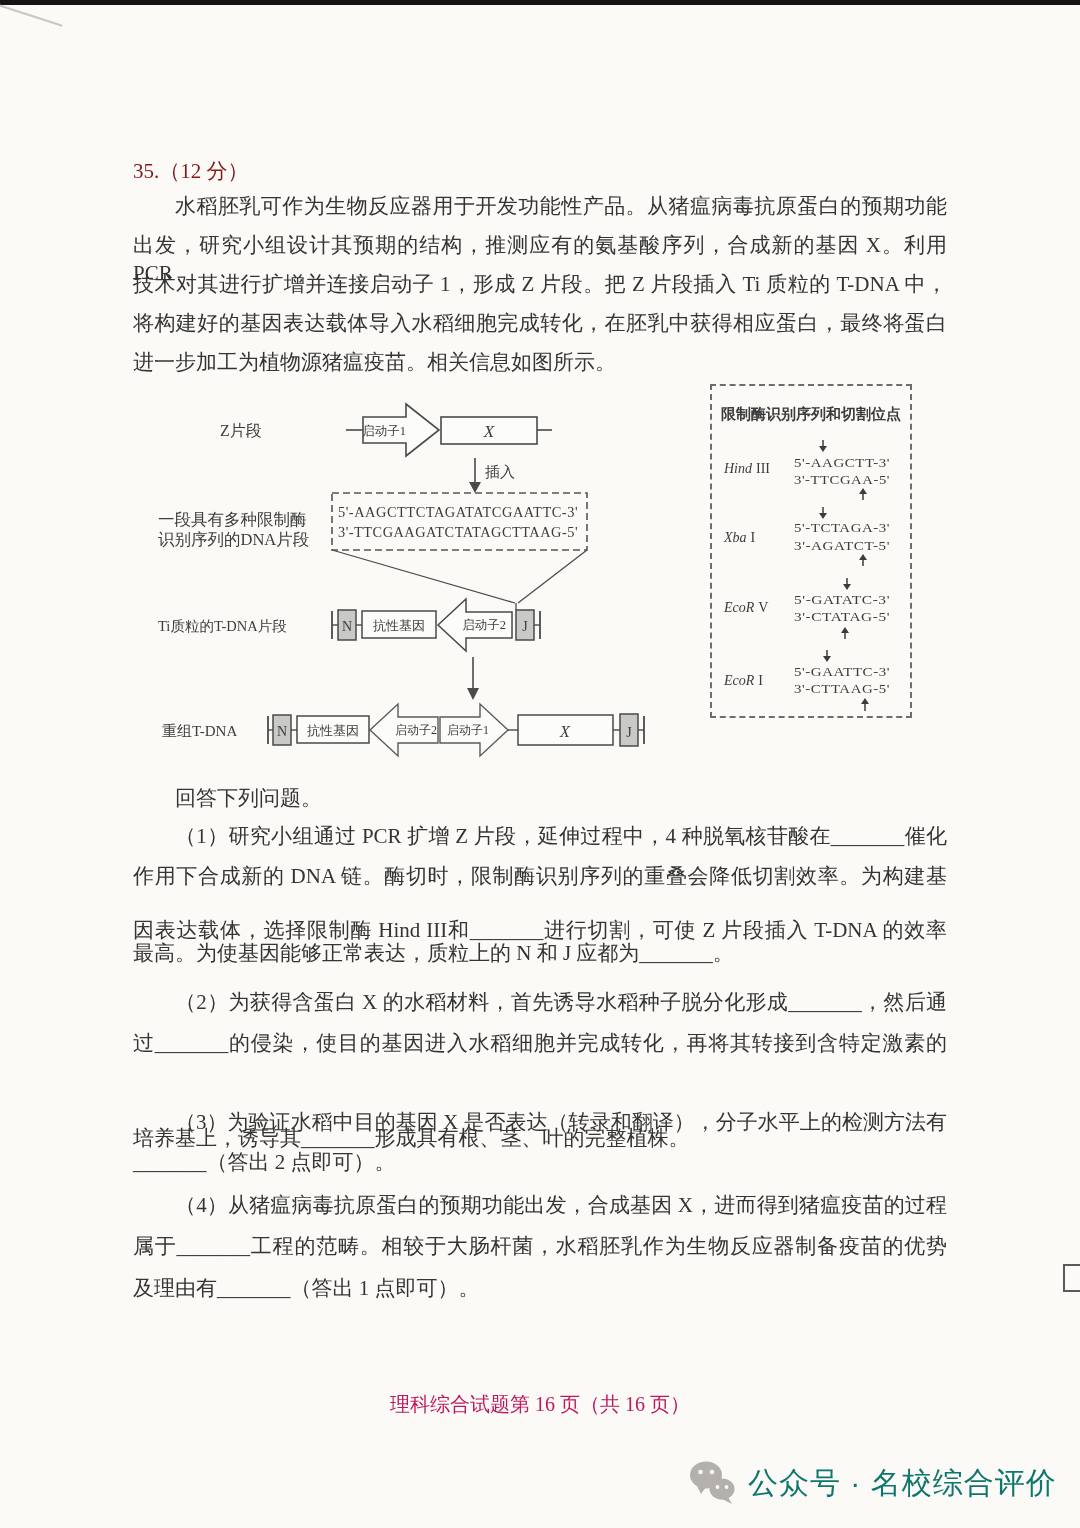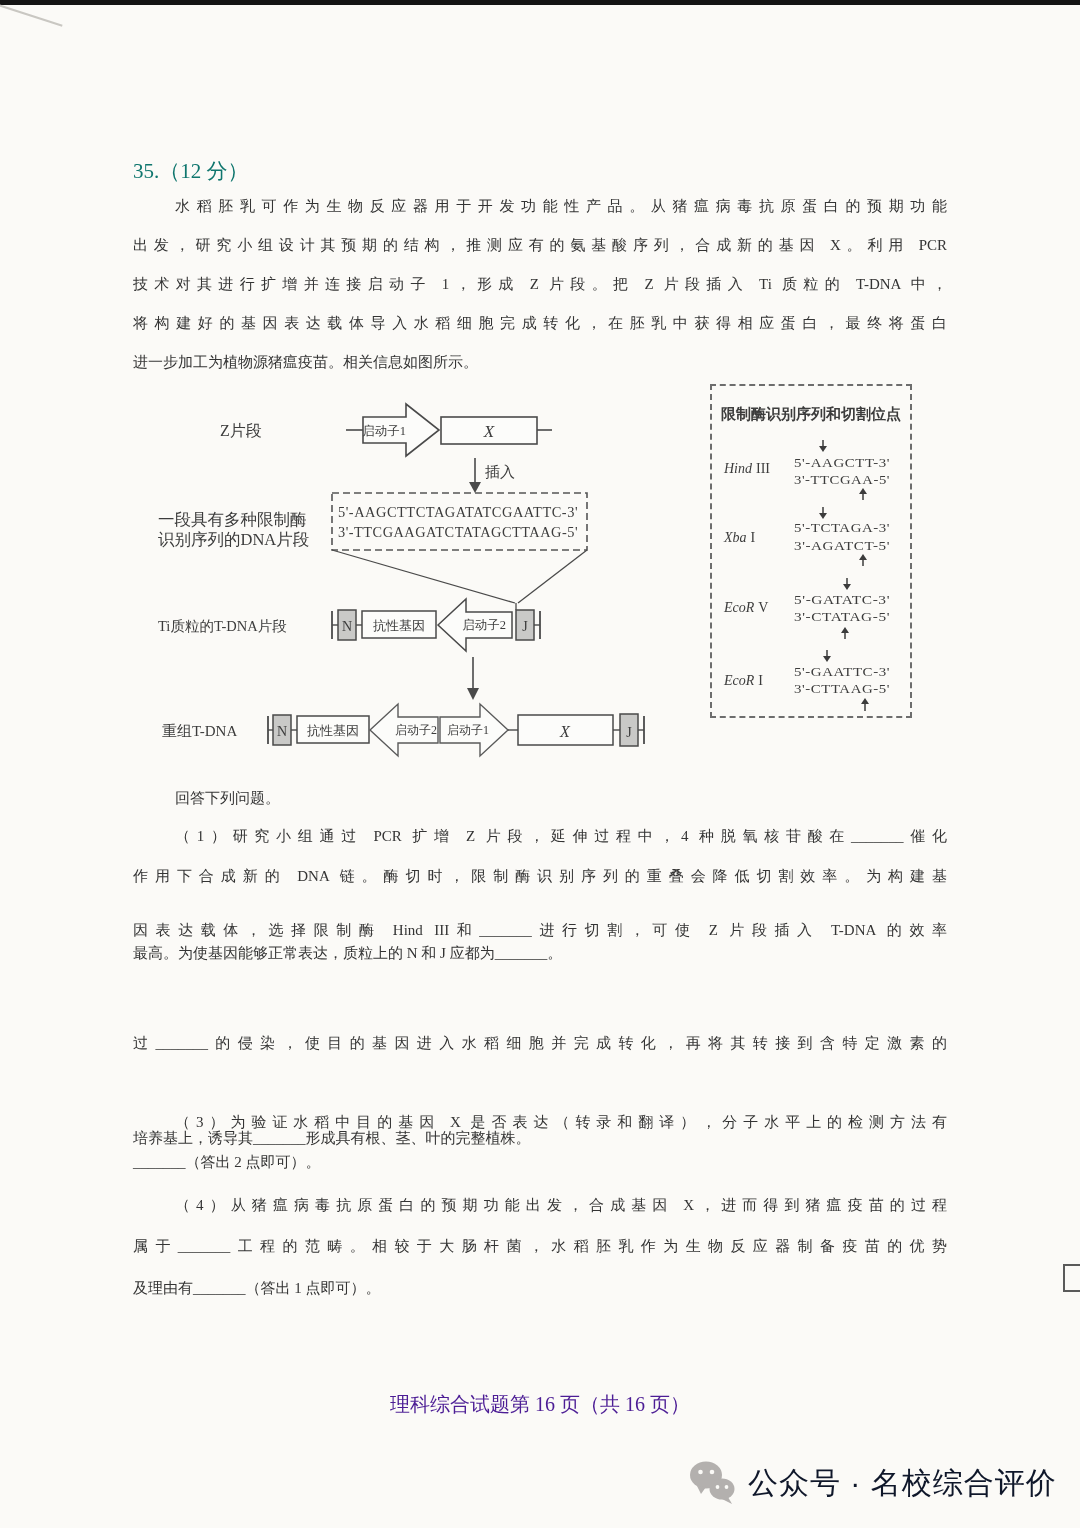--- a/index.html
+++ b/index.html
@@ -4,26 +4,26 @@
 <style>
   html,body{margin:0;padding:0;}
   .page{
     position:relative;width:1080px;height:1528px;overflow:hidden;
     background:#fbfaf7;
     font-family:"Liberation Serif","DejaVu Serif",serif;
     color:#383838;
   }
   .scan-top{position:absolute;left:0;top:0;width:100%;height:5px;background:#141414;}
   .scan-streak{position:absolute;left:-6px;top:14px;width:70px;height:2px;background:#c9c7c2;transform:rotate(18deg);}
-  .tline{position:absolute;font-size:21px;line-height:27px;white-space:nowrap;color:#0f766e;}
-  .pline{position:absolute;left:133px;width:814px;font-size:15px;line-height:28px;color:#343434;}
+  .tline{position:absolute;font-size:21px;line-height:27px;white-space:nowrap;color:#7f1d1d;}
+  .pline{position:absolute;left:133px;width:814px;font-size:21px;line-height:28px;color:#343434;}
   .pline.j{text-align:justify;text-align-last:justify;}
   .pline.ind{padding-left:42px;width:772px;}
-  .footer{position:absolute;left:0;top:1391px;width:1080px;text-align:center;font-size:20px;color:#4c1d95;}
-  .banner{position:absolute;left:688px;top:1458px;display:flex;align-items:center;color:#0f172a;
+  .footer{position:absolute;left:0;top:1391px;width:1080px;text-align:center;font-size:20px;color:#be185d;}
+  .banner{position:absolute;left:688px;top:1458px;display:flex;align-items:center;color:#0f766e;
           font-family:"Liberation Sans","DejaVu Sans",sans-serif;}
   .banner .txt{font-size:30px;letter-spacing:1px;margin-left:10px;}
   .figure{position:absolute;left:150px;top:398px;width:520px;height:372px;}
   .panel{position:absolute;left:710px;top:384px;width:202px;height:334px;border:2px dashed #6d6d6d;box-sizing:border-box;}
   .stray-square{position:absolute;left:1063px;top:1264px;width:16px;height:24px;border:2px solid #5a5a5a;background:transparent;}
   svg text{fill:#3c3c3c;}
   .seq{font-family:"Liberation Serif","DejaVu Serif",serif;letter-spacing:.5px;}
 </style>
 </head>
 <body>
@@ -142,20 +142,21 @@
       <line x1="153" y1="325" x2="153" y2="317" stroke="#3c3c3c" stroke-width="1.5"></line>
         <polygon points="149,318 157,318 153,312" fill="#3c3c3c"></polygon>
     </svg>
   </div>
 
   <div class="pline ind" style="top:784px;">回答下列问题。</div>
   <div class="pline j ind" style="top:822px;">（1）研究小组通过 PCR 扩增 Z 片段，延伸过程中，4 种脱氧核苷酸在_______催化</div>
   <div class="pline j" style="top:862px;">作用下合成新的 DNA 链。酶切时，限制酶识别序列的重叠会降低切割效率。为构建基</div>
   <div class="pline j" style="top:916px;">因表达载体，选择限制酶 Hind III和_______进行切割，可使 Z 片段插入 T-DNA 的效率</div>
   <div class="pline" style="top:939px;">最高。为使基因能够正常表达，质粒上的 N 和 J 应都为_______。</div>
+  <div class="pline j ind" style="top:988px;">（2）为获得含蛋白 X 的水稻材料，首先诱导水稻种子脱分化形成_______，然后通</div>
   <div class="pline j" style="top:1029px;">过_______的侵染，使目的基因进入水稻细胞并完成转化，再将其转接到含特定激素的</div>
   <div class="pline" style="top:1124px;">培养基上，诱导其_______形成具有根、茎、叶的完整植株。</div>
   <div class="pline j ind" style="top:1108px;">（3）为验证水稻中目的基因 X 是否表达（转录和翻译），分子水平上的检测方法有</div>
   <div class="pline" style="top:1148px;">_______（答出 2 点即可）。</div>
   <div class="pline j ind" style="top:1191px;">（4）从猪瘟病毒抗原蛋白的预期功能出发，合成基因 X，进而得到猪瘟疫苗的过程</div>
   <div class="pline j" style="top:1232px;">属于_______工程的范畴。相较于大肠杆菌，水稻胚乳作为生物反应器制备疫苗的优势</div>
   <div class="pline" style="top:1274px;">及理由有_______（答出 1 点即可）。</div>
 
   <div class="stray-square"></div>
 

